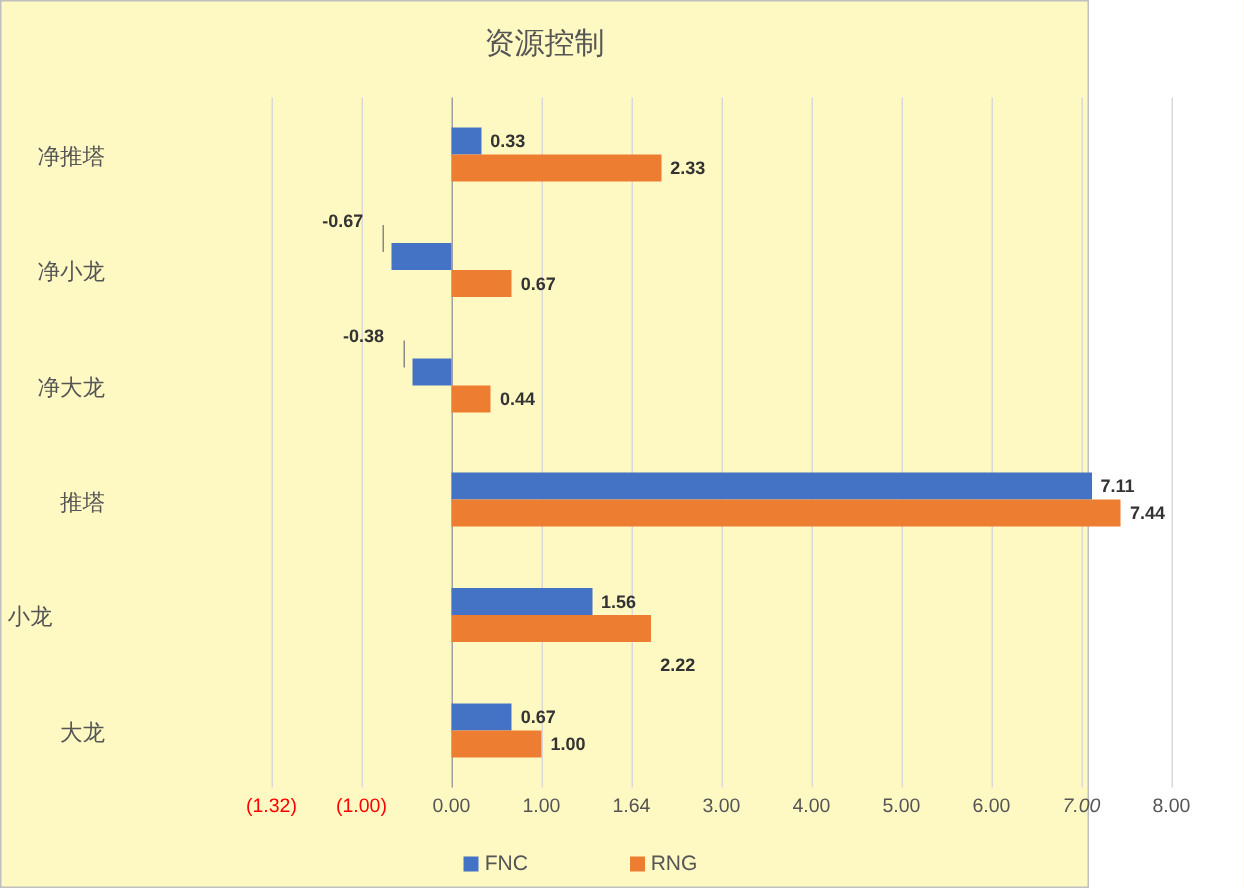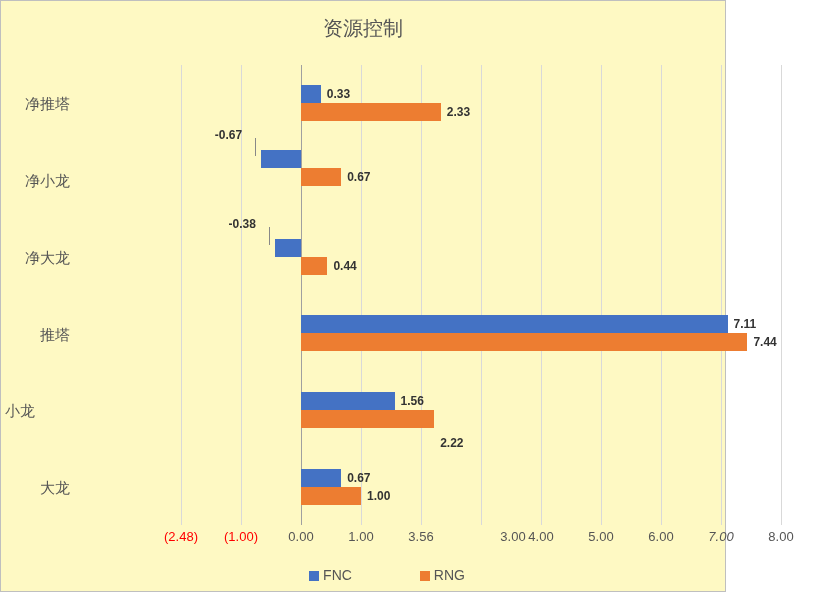--- a/index.html
+++ b/index.html
@@ -124,21 +124,21 @@
       <div class="gridline" style="left: 420px;"></div>
       <div class="gridline" style="left: 480px;"></div>
       <div class="gridline" style="left: 540px;"></div>
       <div class="gridline" style="left: 600px;"></div>
       <div class="bar-group" style="top: 8.33333px;">
         <div class="bar fnc" style="left: 120px; width: 19.8px;"></div>
         <div class="bar rng" style="left: 120px; width: 139.8px;"></div>
         <div class="bar-label" style="left: 145.8px; top: 12px;">0.33</div>
         <div class="bar-label" style="left: 265.8px; top: 30px;">2.33</div>
       </div>
-      <div class="bar-group" style="top: 73px; padding-left: 44px;">
+      <div class="bar-group" style="top: 85px; padding-left: 44px;">
         <div class="bar fnc" style="left: 79.8px; width: 40.2px;"></div>
         <div class="bar rng" style="left: 120px; width: 40.2px;"></div>
         <div class="callout-line" style="left: 73.8px; top: 0px; width: 1px; height: 18px; background: rgb(136, 136, 136);"></div>
         <div class="bar-label" style="left: 33.8px; top: -12px;">-0.67</div>
         <div class="bar-label" style="left: 166.2px; top: 30px;">0.67</div>
       </div>
       <div class="bar-group" style="top: 161.667px;">
         <div class="bar fnc" style="left: 93.6px; width: 26.4px;"></div>
         <div class="bar rng" style="left: 120px; width: 26.4px;"></div>
         <div class="callout-line" style="left: 87.6px; top: 0px; width: 1px; height: 18px; background: rgb(136, 136, 136);"></div>
@@ -167,26 +167,26 @@
 
   <div id="cat-labels">
       <div class="cat-label" style="top: 94.3333px;">净推塔</div>
       <div class="cat-label" style="top: 171px;">净小龙</div>
       <div class="cat-label" style="top: 247.667px;">净大龙</div>
       <div class="cat-label" style="top: 325px;">推塔</div>
       <div class="cat-label" style="top: 401px; text-align: center;">小龙</div>
       <div class="cat-label" style="top: 477.667px;">大龙</div>
     </div>
   <div id="x-ticks">
-      <div class="x-tick neg" style="left: 180px;">(2.48)</div>
+      <div class="x-tick neg" style="left: 180px;">(1.32)</div>
       <div class="x-tick neg" style="left: 240px;">(1.00)</div>
       <div class="x-tick" style="left: 300px;">0.00</div>
       <div class="x-tick" style="left: 360px;">1.00</div>
-      <div class="x-tick" style="left: 420px;">3.56</div>
-      <div class="x-tick" style="left: 480px; margin-left: 32px;">3.00</div>
+      <div class="x-tick" style="left: 420px;">1.64</div>
+      <div class="x-tick" style="left: 480px;">3.00</div>
       <div class="x-tick" style="left: 540px;">4.00</div>
       <div class="x-tick" style="left: 600px;">5.00</div>
       <div class="x-tick" style="left: 660px;">6.00</div>
       <div class="x-tick" style="left: 720px; font-style: italic;">7.00</div>
       <div class="x-tick" style="left: 780px;">8.00</div>
     </div>
 
   <div class="legend">
     <span class="legend-item">
       <span class="swatch fnc"></span><span>FNC</span>

